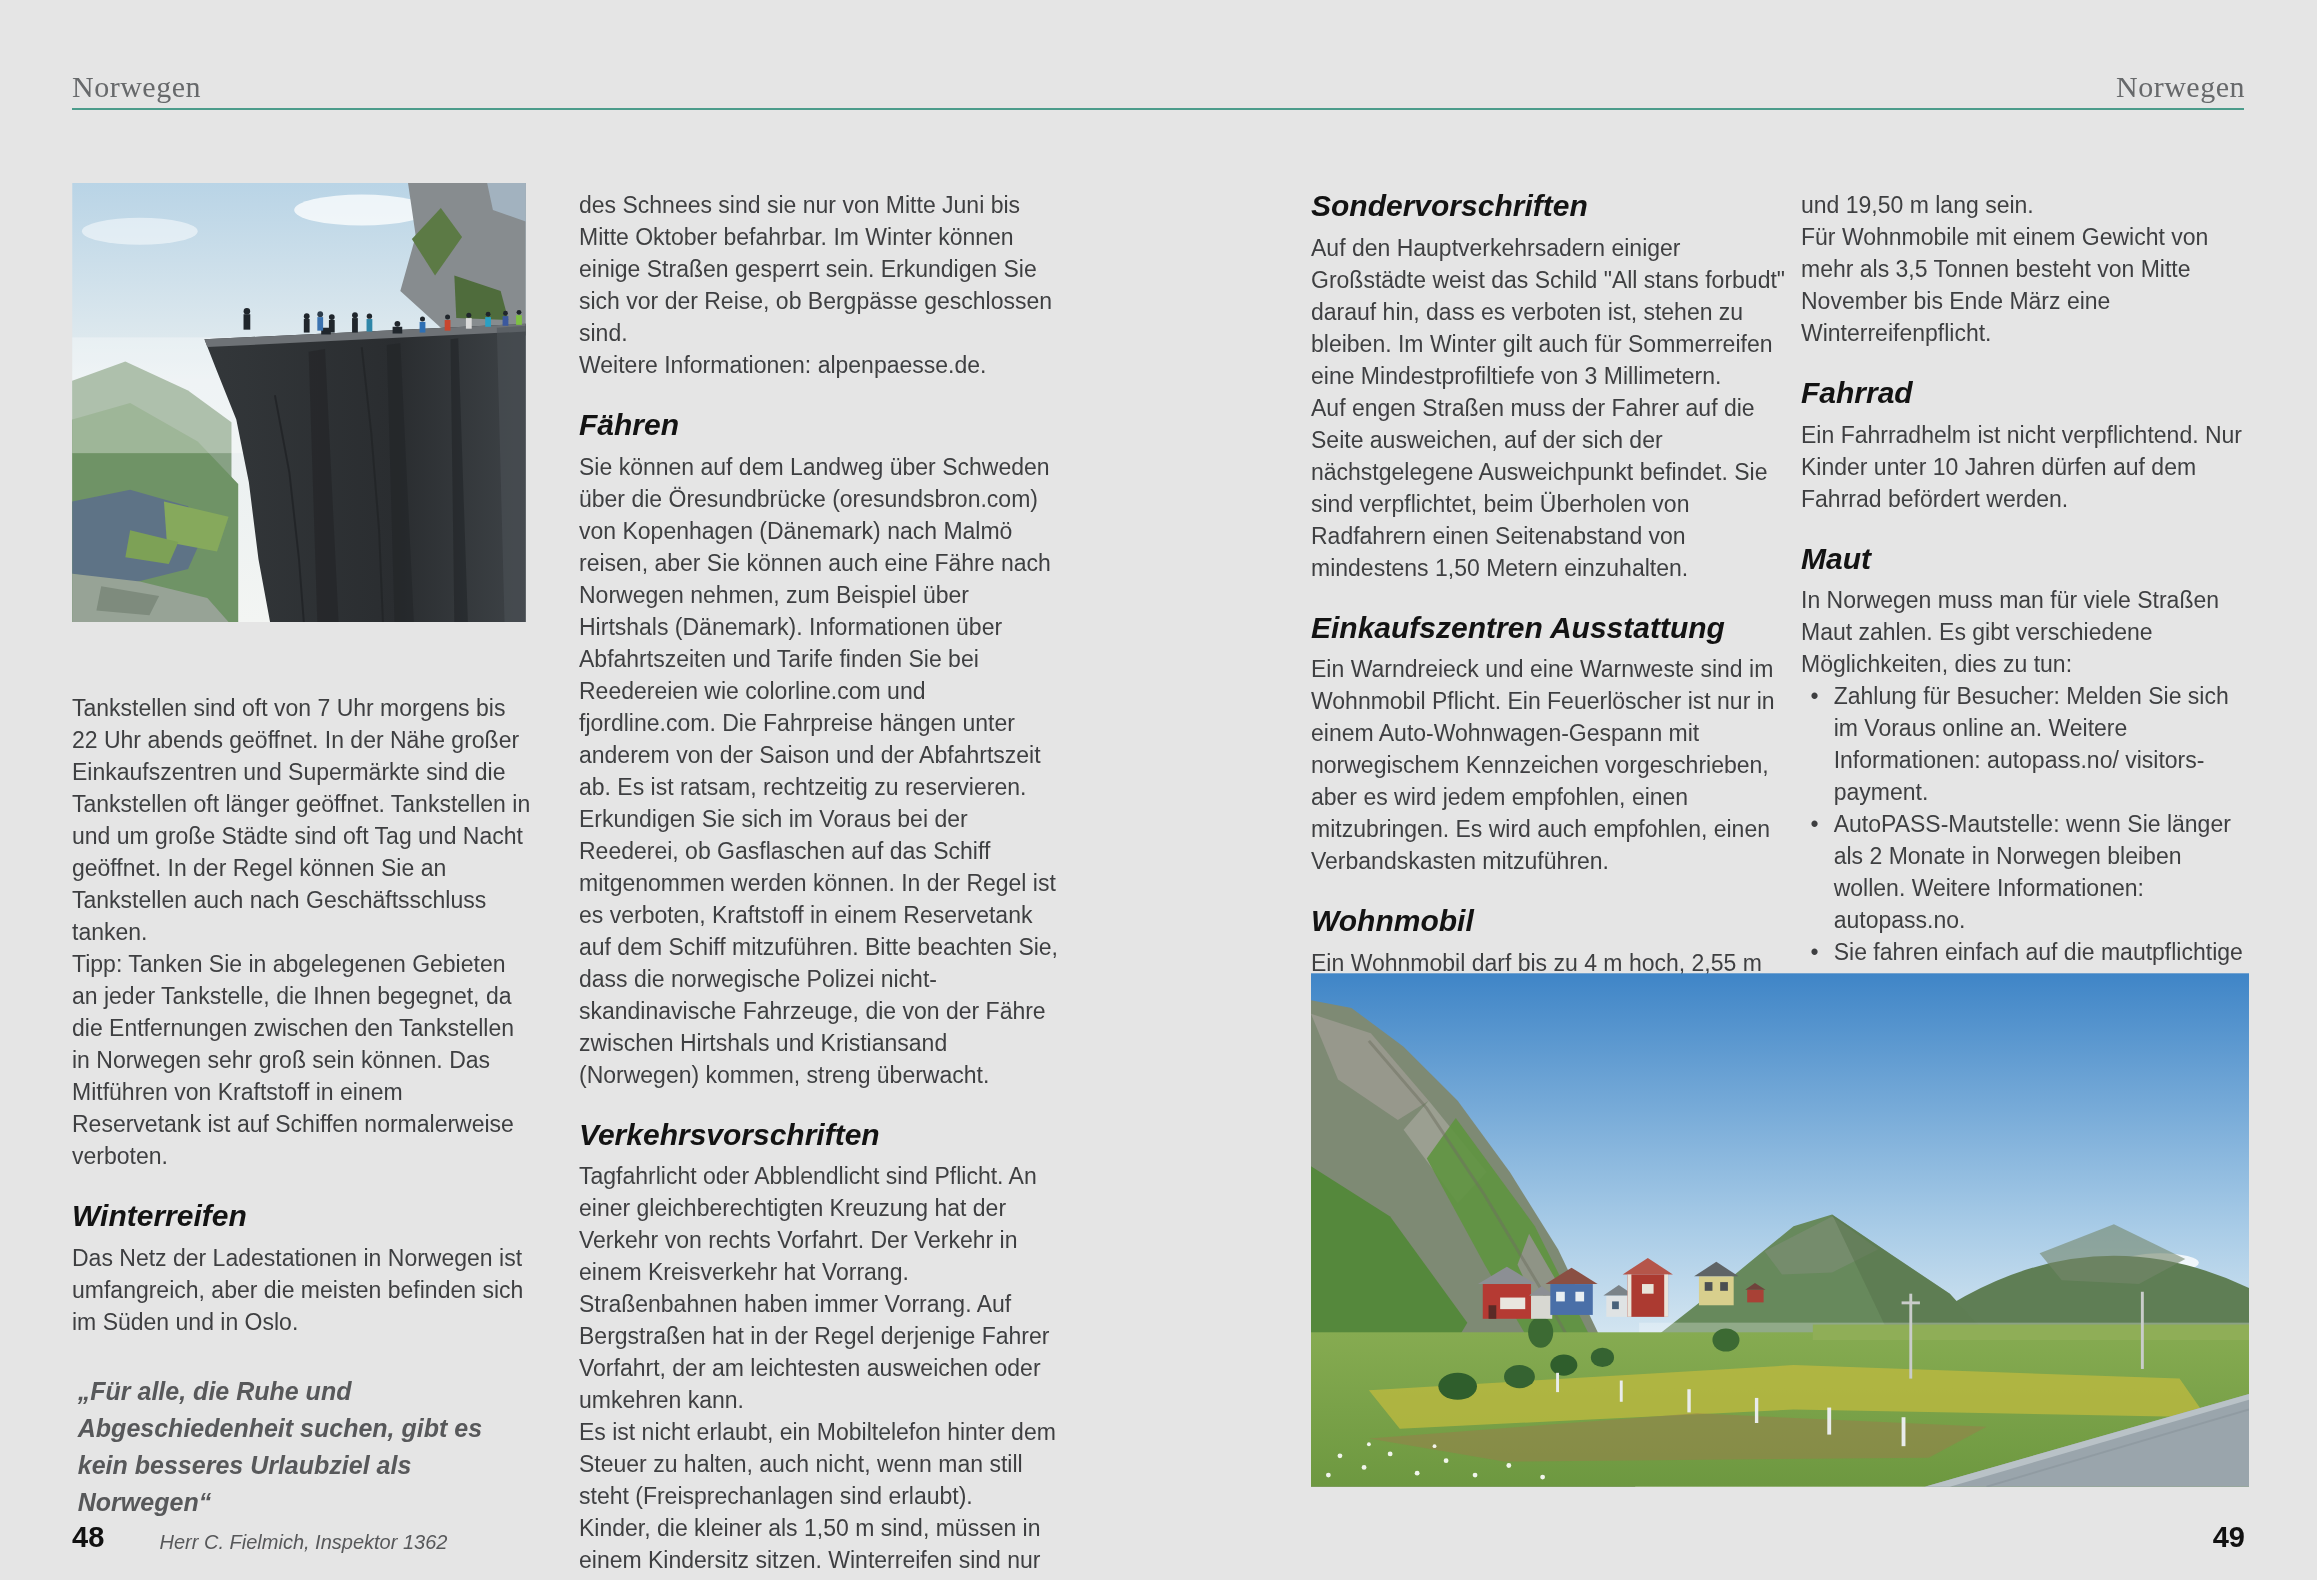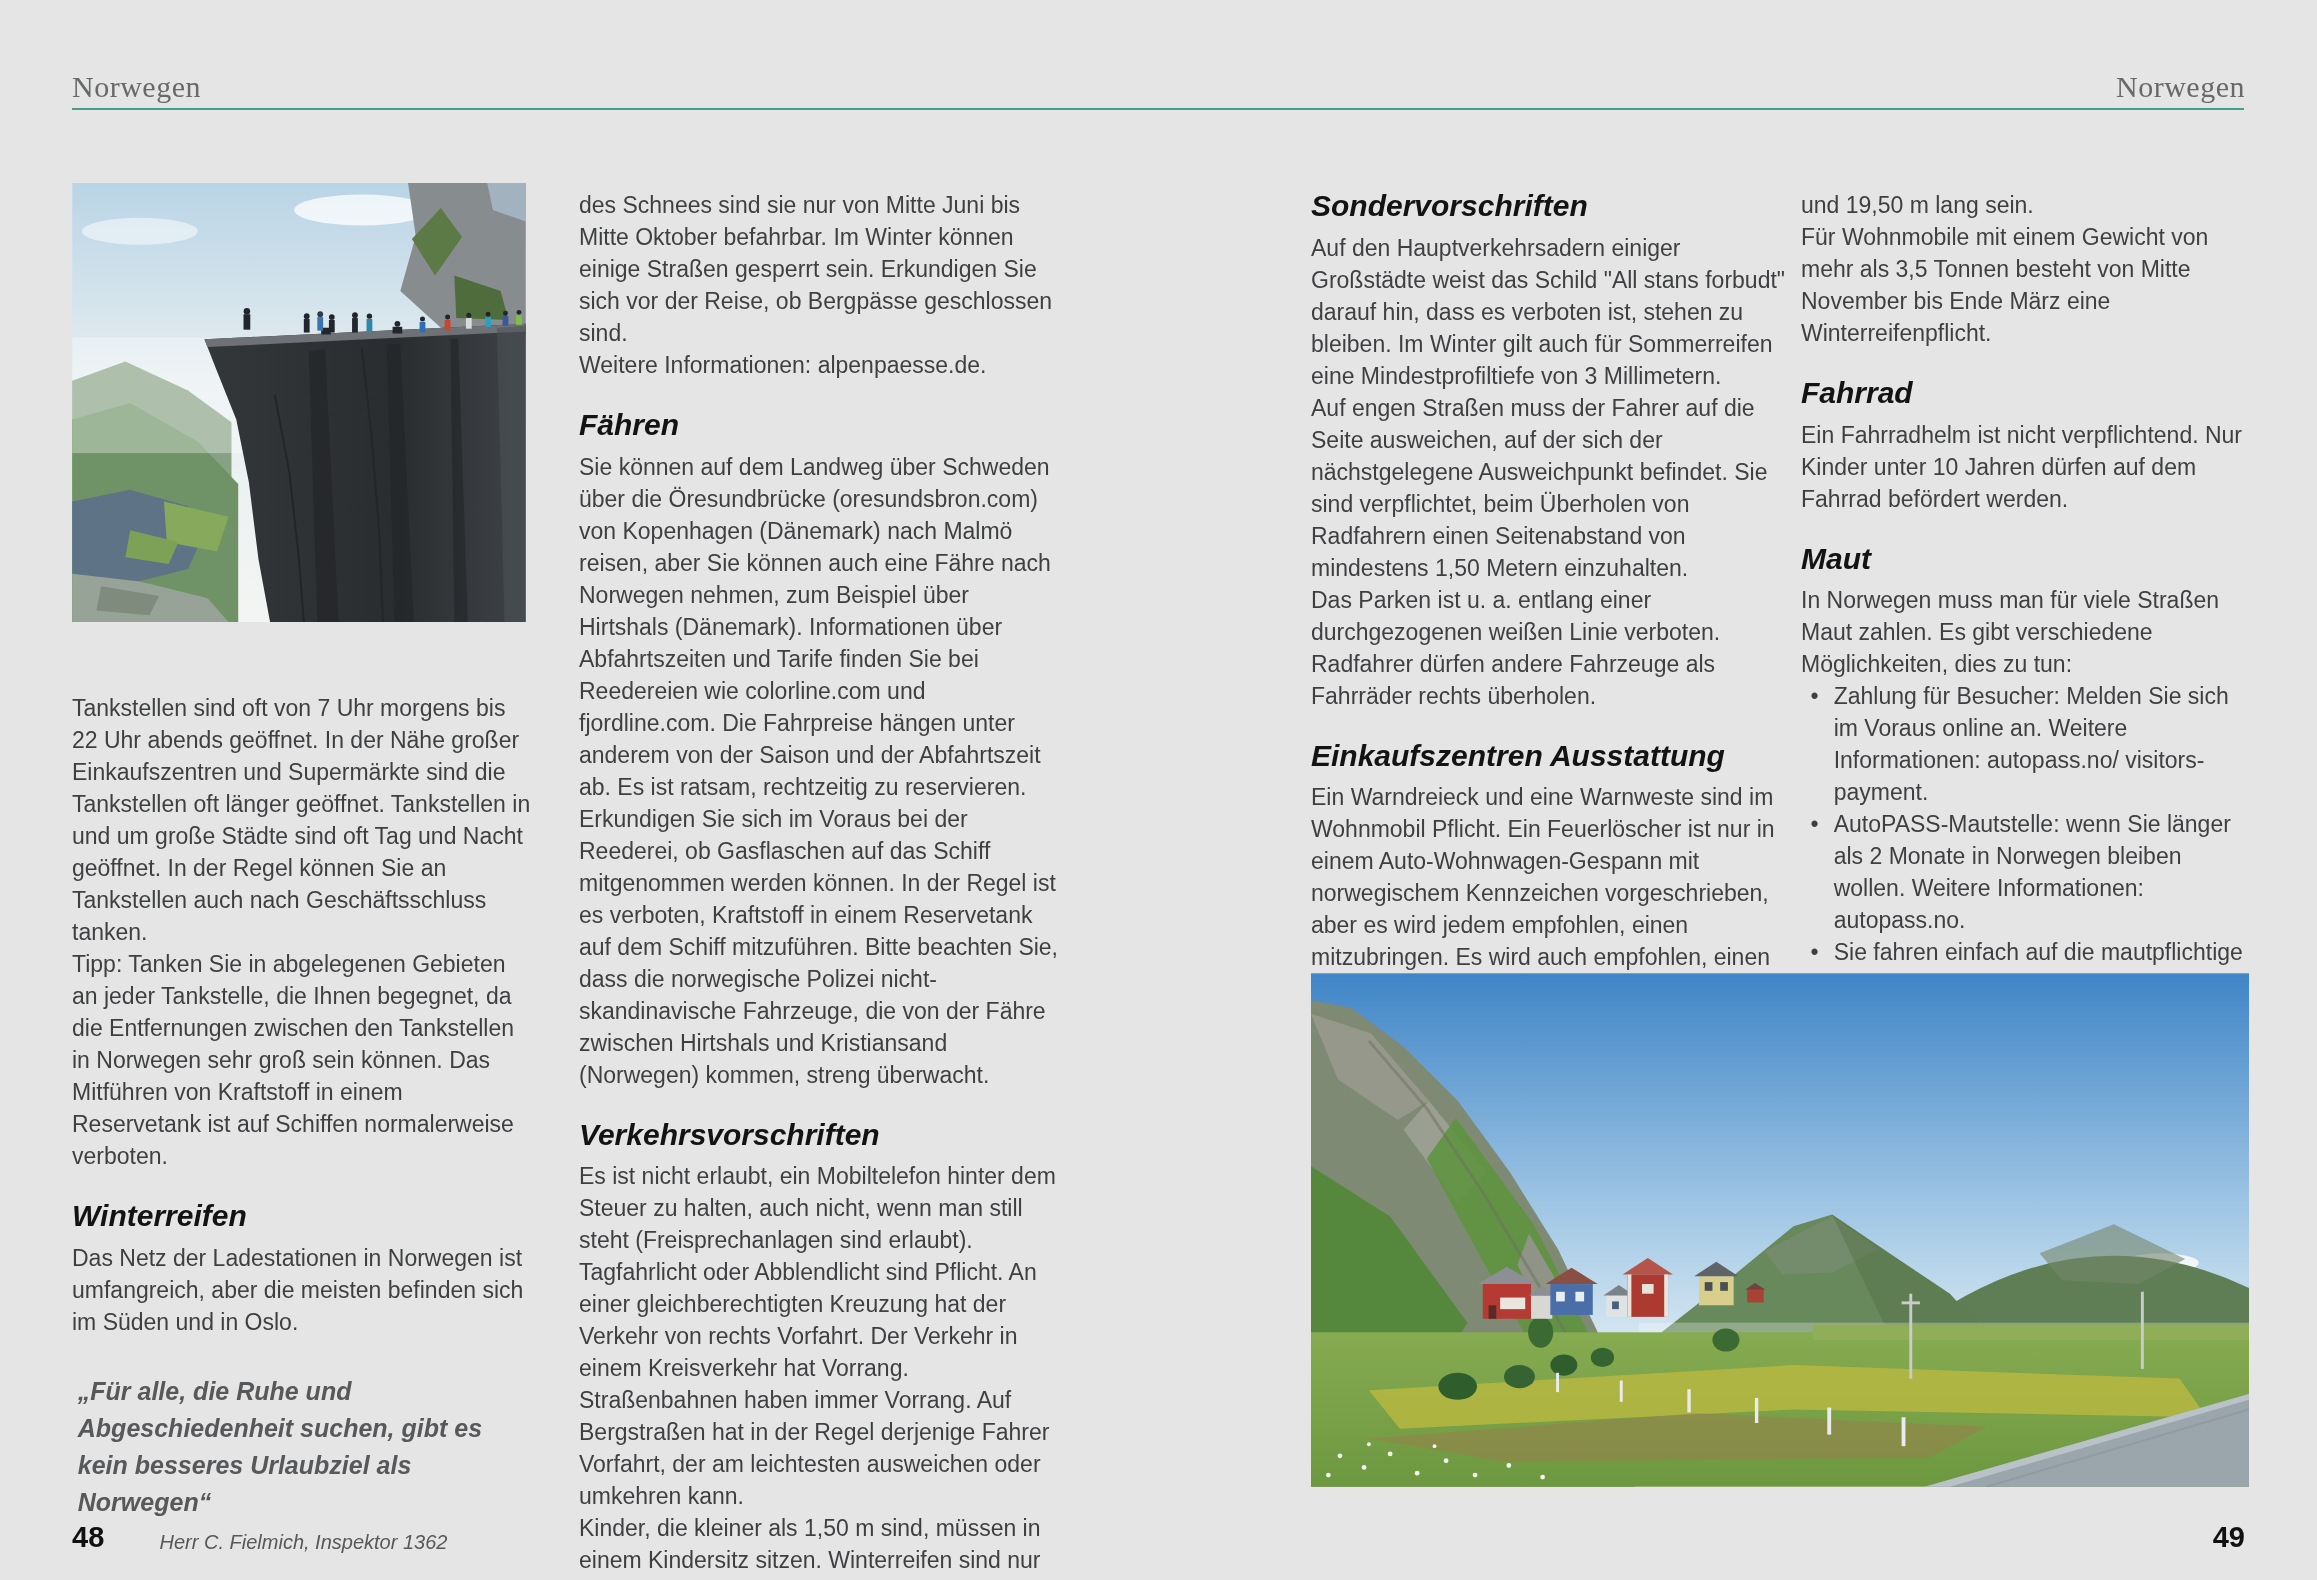--- a/index.html
+++ b/index.html
@@ -138,30 +138,29 @@
   </div>
 
   <div class="col col2">
     <p>des Schnees sind sie nur von Mitte Juni bis Mitte Oktober befahrbar. Im Winter können einige Straßen gesperrt sein. Erkundigen Sie sich vor der Reise, ob Bergpässe geschlossen sind.</p>
     <p>Weitere Informationen: alpenpaesse.de.</p>
 
     <div class="h2">Fähren</div>
     <p>Sie können auf dem Landweg über Schweden über die Öresundbrücke (oresundsbron.com) von Kopenhagen (Dänemark) nach Malmö reisen, aber Sie können auch eine Fähre nach Norwegen nehmen, zum Beispiel über Hirtshals (Dänemark). Informationen über Abfahrtszeiten und Tarife finden Sie bei Reedereien wie colorline.com und fjordline.com. Die Fahrpreise hängen unter anderem von der Saison und der Abfahrtszeit ab. Es ist ratsam, rechtzeitig zu reservieren. Erkundigen Sie sich im Voraus bei der Reederei, ob Gasflaschen auf das Schiff mitgenommen werden können. In der Regel ist es verboten, Kraftstoff in einem Reservetank auf dem Schiff mitzuführen. Bitte beachten Sie, dass die norwegische Polizei nicht-skandinavische Fahrzeuge, die von der Fähre zwischen Hirtshals und Kristiansand (Norwegen) kommen, streng überwacht.</p>
 
     <div class="h2">Verkehrsvorschriften</div>
+    <p>Tagfahrlicht oder Abblendlicht sind Pflicht. An einer gleichberechtigten Kreuzung hat der Verkehr von rechts Vorfahrt. Der Verkehr in einem Kreisverkehr hat Vorrang. Straßenbahnen haben immer Vorrang. Auf Bergstraßen hat in der Regel derjenige Fahrer Vorfahrt, der am leichtesten ausweichen oder umkehren kann.</p>
     <p>Es ist nicht erlaubt, ein Mobiltelefon hinter dem Steuer zu halten, auch nicht, wenn man still steht (Freisprechanlagen sind erlaubt).</p>
-    <p>Tagfahrlicht oder Abblendlicht sind Pflicht. An einer gleichberechtigten Kreuzung hat der Verkehr von rechts Vorfahrt. Der Verkehr in einem Kreisverkehr hat Vorrang. Straßenbahnen haben immer Vorrang. Auf Bergstraßen hat in der Regel derjenige Fahrer Vorfahrt, der am leichtesten ausweichen oder umkehren kann.</p>
     <p>Kinder, die kleiner als 1,50 m sind, müssen in einem Kindersitz sitzen. Winterreifen sind nur für Fahrzeuge mit einer zulässigen Gesamtmasse von mehr als 3,5 t vorgeschrieben. Schneeketten (oder Winterreifen) sind auf schnee- oder eisbedeckten Straßen Pflicht.</p>
   </div>
 
   <div class="col col3">
     <div class="h2" style="margin-top:0">Sondervorschriften</div>
     <p>Auf den Hauptverkehrsadern einiger Großstädte weist das Schild "All stans forbudt" darauf hin, dass es verboten ist, stehen zu bleiben. Im Winter gilt auch für Sommerreifen eine Mindestprofiltiefe von 3 Millimetern.</p>
     <p>Auf engen Straßen muss der Fahrer auf die Seite ausweichen, auf der sich der nächstgelegene Ausweichpunkt befindet. Sie sind verpflichtet, beim Überholen von Radfahrern einen Seitenabstand von mindestens 1,50 Metern einzuhalten.</p>
-    <p>Das Parken ist u. a. entlang einer durchgezogenen weißen Linie verboten. Radfahrer dürfen andere Fahrzeuge als Fahrräder rechts überholen.</p>
 
     <div class="h2">Einkaufszentren Ausstattung</div>
     <p>Ein Warndreieck und eine Warnweste sind im Wohnmobil Pflicht. Ein Feuerlöscher ist nur in einem Auto-Wohnwagen-Gespann mit norwegischem Kennzeichen vorgeschrieben, aber es wird jedem empfohlen, einen mitzubringen. Es wird auch empfohlen, einen Verbandskasten mitzuführen.</p>
 
     <div class="h2">Wohnmobil</div>
     <p>Ein Wohnmobil darf bis zu 4 m hoch, 2,55 m breit</p>
   </div>
 
   <div class="col col4">
     <p>und 19,50 m lang sein.</p>

